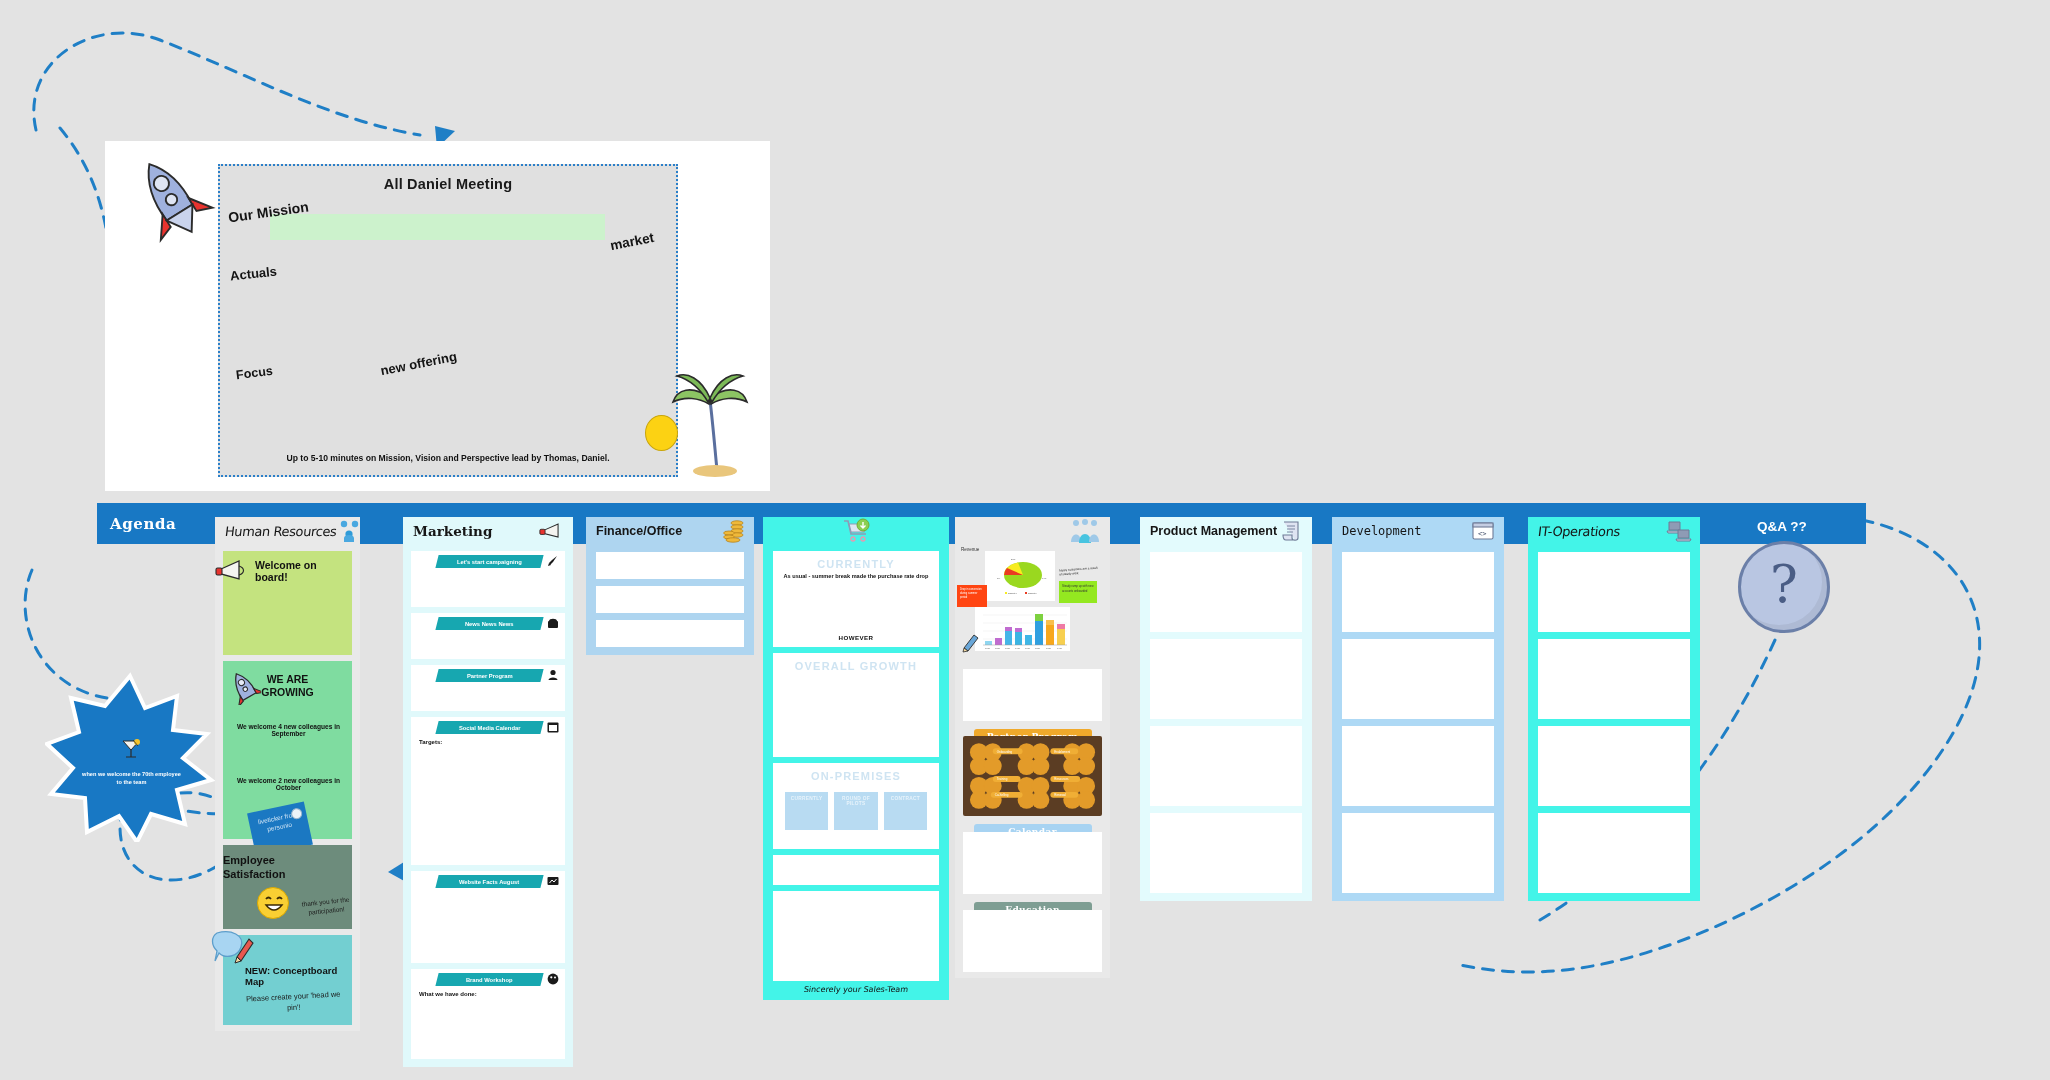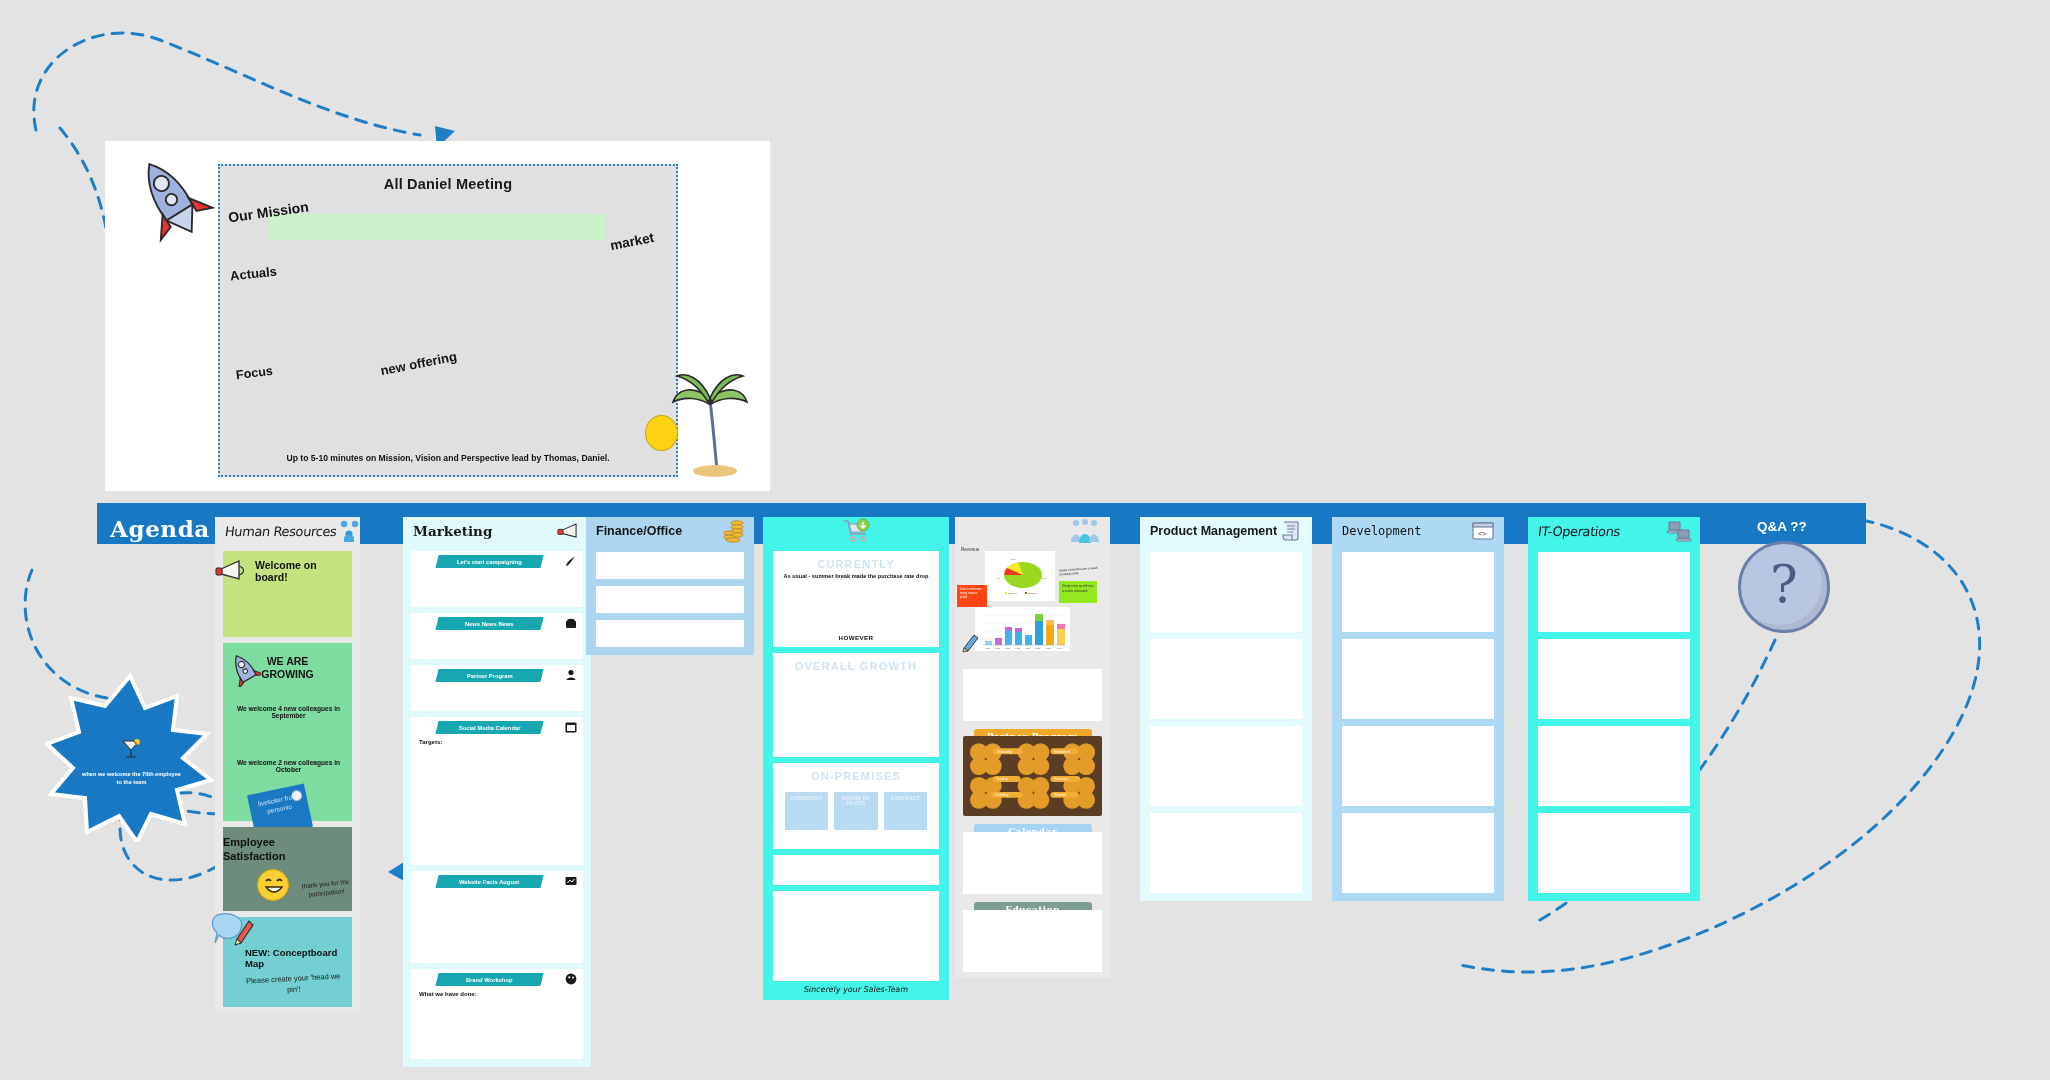--- a/index.html
+++ b/index.html
@@ -51,21 +51,21 @@
           background:#fcd213; border-radius:50%; border:1.5px solid #c9a50c; }
 
   
   .agenda-bar {
     position:absolute; left:97px; top:503px; width:1769px; height:41px;
     background:#1878c4;
   }
   .agenda-label {
     position:absolute; left:110px; top:515px;
     color:#fff; font-family:"DejaVu Serif", serif; font-weight:bold;
-    font-size:23px; letter-spacing:.6px;
+    font-size:15px; letter-spacing:.6px;
   }
   .qa-label {
     position:absolute; left:1757px; top:519px;
     color:#fff; font-weight:bold; font-size:13.5px;
   }
   .qa-circle {
     position:absolute; left:1738px; top:541px; width:92px; height:92px;
     border-radius:50%; background:#b9c6e2; border:3px solid #6b7fa8;
     box-shadow:inset -5px -5px 0 rgba(0,0,0,.06);
   }
@@ -83,21 +83,21 @@
   .col-title { font-size:12.5px; font-weight:bold; color:#161616; white-space:nowrap; }
   .col-title.hand { font-family:"DejaVu Sans", sans-serif; font-weight:normal; font-size:13px;
                     letter-spacing:-.4px; transform:skewX(-7deg); }
   .col-title.mono { font-family:"DejaVu Sans Mono", monospace; font-weight:normal; font-size:12px;}
   .col-title.serif{ font-family:"DejaVu Serif", serif; font-weight:bold; font-size:13.5px;}
   .col-icon { width:26px; height:24px; flex:0 0 auto; }
 
   
   .col-hr { left:215px; width:145px; background:#e9e9e9; padding-bottom:6px; }
   .hr-card { margin:6px 8px 0 8px; position:relative; }
-  .hr-welcome { height:86px; background:#c4e37f; }
+  .hr-welcome { height:104px; background:#c4e37f; }
   .hr-welcome .t { position:absolute; left:32px; top:8px; font-size:10.5px; font-weight:bold; color:#111; }
   .hr-growing { height:178px; background:#7fdca0; }
   .hr-growing .t1 { position:absolute; left:0; right:0; top:12px; text-align:center;
                     font-size:10.5px; font-weight:bold; line-height:13px; color:#111; }
   .hr-growing .t2 { position:absolute; left:8px; right:6px; top:62px; text-align:center;
                     font-size:6.6px; font-weight:bold; color:#111; }
   .hr-growing .t3 { position:absolute; left:8px; right:6px; top:116px; text-align:center;
                     font-size:6.6px; font-weight:bold; color:#111; }
   .liveticker {
     position:absolute; left:28px; top:146px; width:58px; height:44px;
@@ -112,21 +112,21 @@
   .smiley { position:absolute; left:34px; top:42px; width:32px; height:32px; border-radius:50%;
             background:#f9cf33; border:1px solid #dba800; }
   .hr-sat .thanks { position:absolute; left:72px; top:52px; font-size:6.4px; color:#1b1b1b;
                     text-align:center; transform:rotate(-6deg); line-height:9px; width:62px;}
   .hr-map { height:90px; background:#73cfd1; }
   .hr-map .t { position:absolute; left:22px; top:30px; font-size:9.5px; font-weight:bold; color:#111; }
   .hr-map .sub { position:absolute; left:20px; right:8px; top:56px; text-align:center;
                  font-size:7.5px; color:#1b1b1b; line-height:11px; transform:rotate(-3deg); }
 
   
-  .col-mk { left:403px; width:188px; background:#e0f9fb; padding-bottom:8px; }
+  .col-mk { left:403px; width:170px; background:#e0f9fb; padding-bottom:8px; }
   .mk-card { background:#fff; margin:6px 8px 0 8px; position:relative; }
   .ribbon {
     position:absolute; left:26px; top:4px; width:105px; height:13px; background:#17a7b0;
     color:#fff; font-size:5.8px; font-weight:bold; display:flex; align-items:center;
     justify-content:center; transform:skewX(-14deg);
   }
   .ribbon span { transform:skewX(14deg); }
   .mk-icon { position:absolute; right:5px; top:3px; width:14px; height:14px; }
   .mk-note { position:absolute; left:8px; top:22px; font-size:6px; font-weight:bold; color:#111; }
 

